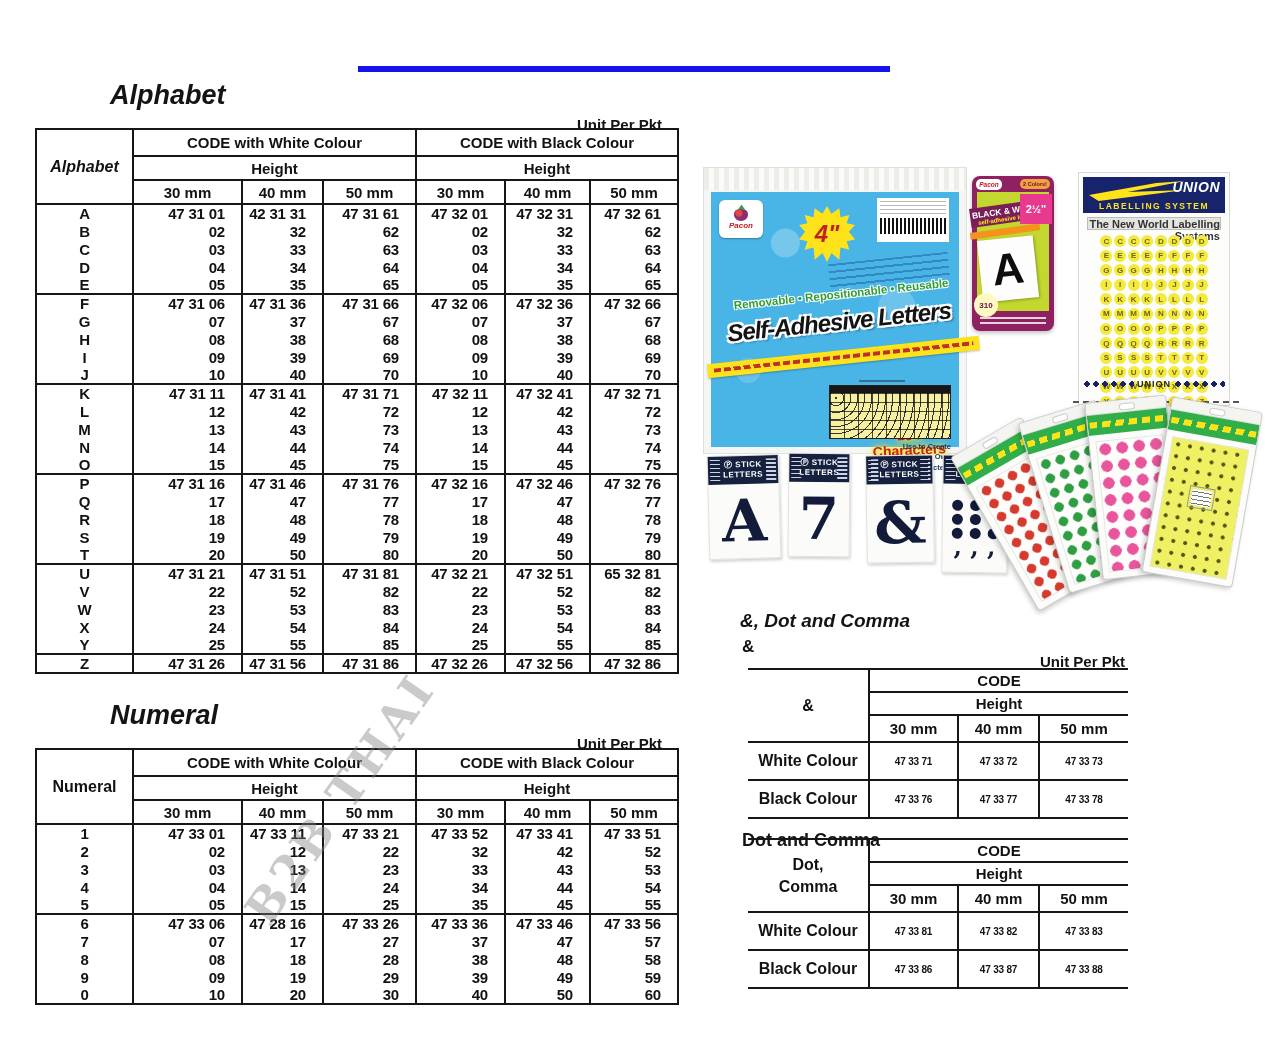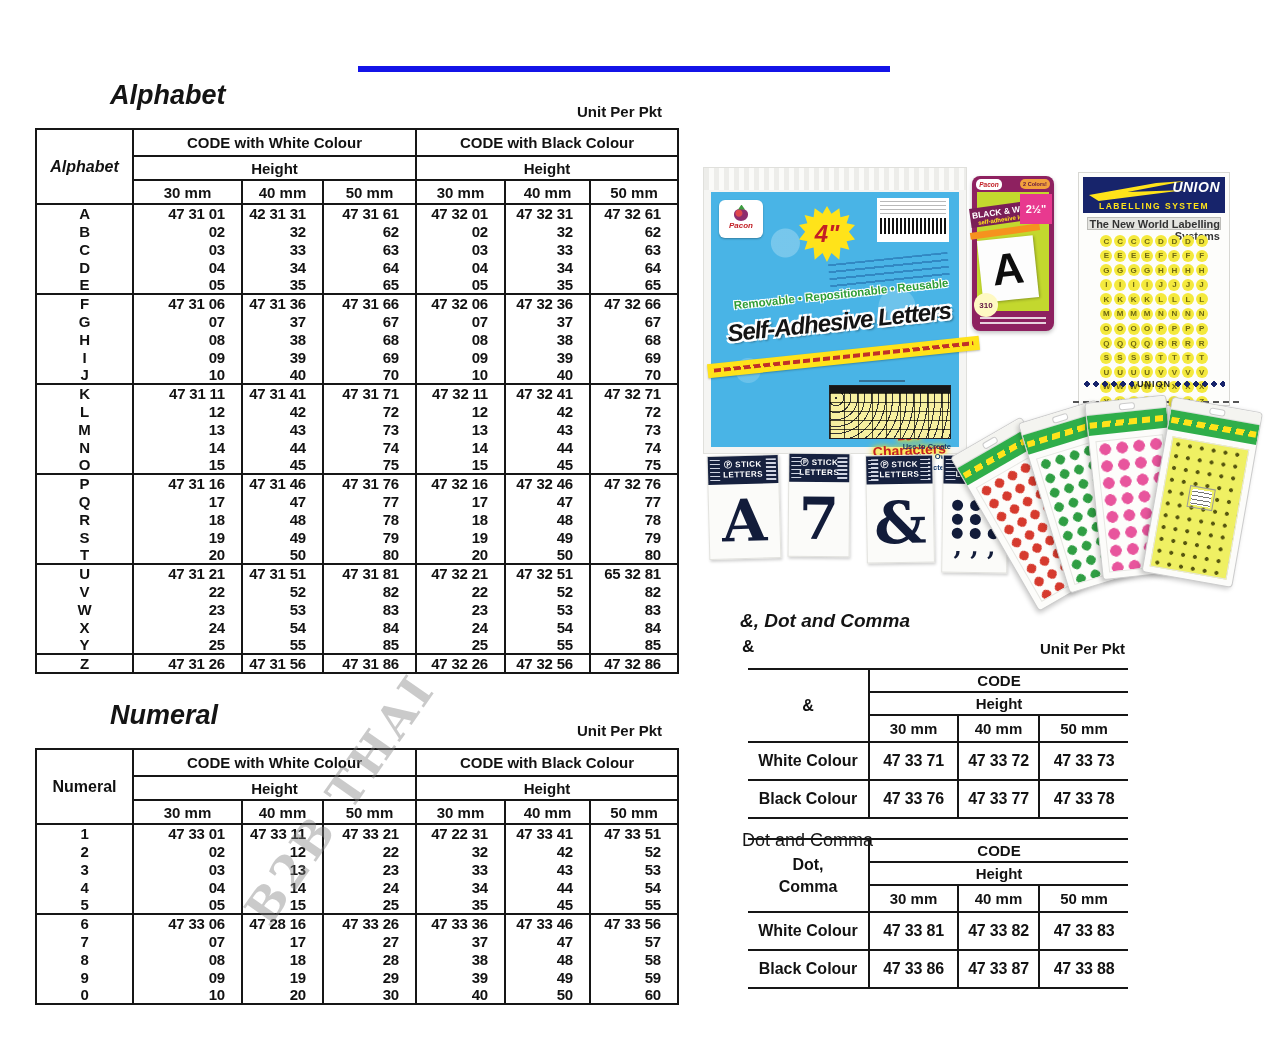--- a/index.html
+++ b/index.html
@@ -14,21 +14,21 @@
     position:absolute; left:0; top:10px; width:100%; text-align:center;
     font-size:41px; font-weight:bold; font-style:italic; letter-spacing:-1px; color:#0d0d0d;
   }
   .title-underline {
     position:absolute; left:358px; top:66px; width:532px; height:6px; background:#1414e8;
   }
   
   .sec-head { position:absolute; font-weight:bold; font-style:italic; color:#141414; }
   .alpha-head { left:110px; top:80px;  font-size:27px; }
   .num-head   { left:110px; top:700px; font-size:27px; }
-  .unit { position:absolute; font-weight:bold; font-size:15px; color:#141414; }
+  .unit { position:absolute; font-weight:bold; font-size:15px; color:#141414;margin-top:13px; }
   .alpha-unit { left:540px; top:103px; width:122px; text-align:right; }
   .num-unit   { left:540px; top:722px; width:122px; text-align:right; }
   
   .tbl-mount { position:absolute; }
   .alpha-mount { left:35px; top:128px; }
   .num-mount   { left:35px; top:748px; }
   table.code-table { border-collapse:collapse; table-layout:fixed; background:transparent; }
   .code-table { border:2px solid #161616; }
   .code-table th, .code-table td { font-weight:bold; color:#121212; }
   .code-table th.grouphead  { border-left:2px solid #161616; border-bottom:2px solid #161616; font-size:15px; height:27px; text-align:center; }
@@ -37,31 +37,31 @@
   .code-table th.rowhead    { border-right:2px solid #161616; font-size:16px; text-align:center; }
   .code-table th.rowhead.italic { font-style:italic; }
   .code-table tbody { border-top:2px solid #161616; }
   .code-table tbody td { height:18px; font-size:15px; letter-spacing:-0.2px; }
   .code-table td.rowlabel { text-align:center; border-right:2px solid #161616; font-size:15px; }
   .code-table td.code { border-left:2px solid #161616; text-align:right; padding-right:16px; }
   
   .amp-head { left:740px; top:610px; font-size:19px; }
   .amp-label { position:absolute; left:742px; top:637px; font-size:17px; font-weight:bold; }
   .amp-unit { left:1003px; top:640px; width:122px; text-align:right; }
-  .dot-head { position:absolute; left:742px; top:830px; font-size:18px; font-weight:normal; color:#141414; }
+  .dot-head { position:absolute; left:742px; top:830px; font-size:18px; font-weight:bold; color:#141414; }
   .amp-mount { left:748px; top:668px; }
   .dot-mount { left:748px; top:838px; }
   table.small-table { border-collapse:collapse; table-layout:fixed; border-top:2px solid #161616; border-bottom:2px solid #161616; }
   .small-table th, .small-table td { font-weight:bold; color:#121212; text-align:center; }
   .small-table th.s-code   { border-left:2px solid #161616; border-bottom:2px solid #161616; font-size:15px; height:23px; }
   .small-table th.s-height { border-left:2px solid #161616; border-bottom:2px solid #161616; font-size:15px; height:23px; }
   .small-table th.s-size   { border-left:2px solid #161616; border-bottom:2px solid #161616; font-size:15px; height:27px; }
   .small-table th.s-rowhead{ border-right:2px solid #161616; border-bottom:2px solid #161616; font-size:16px; line-height:22px; }
   .small-table td.s-label  { border-bottom:2px solid #161616; border-right:2px solid #161616; font-size:16px; height:38px; }
-  .small-table td.s-val    { border-bottom:2px solid #161616; border-left:2px solid #161616; font-size:16px; height:38px; letter-spacing:-0.2px; }
+  .small-table td.s-val    { border-bottom:2px solid #161616; border-left:2px solid #161616; font-size:10px; height:38px; letter-spacing:-0.2px; }
   
   .watermark {
     position:absolute; left:170px; top:772px; width:340px; text-align:center;
     transform:rotate(-55deg); transform-origin:center;
     font-family:"DejaVu Serif", serif; font-size:46px; letter-spacing:4px;
     color:rgba(128,128,128,0.42); font-weight:bold; pointer-events:none;
   }
   
   .collage { position:absolute; left:0; top:0; width:1265px; height:1060px; pointer-events:none; }
   
@@ -510,21 +510,21 @@
             <th class="sizehead">40 mm</th>
             <th class="sizehead">50 mm</th>
           </tr>
         </thead>
         <tbody>
           <tr>
             <td class="rowlabel">1</td>
             <td class="code">47 33 01</td>
             <td class="code">47 33 11</td>
             <td class="code">47 33 21</td>
-            <td class="code">47 22 31</td>
+            <td class="code">47 33 52</td>
             <td class="code">47 33 41</td>
             <td class="code">47 33 51</td>
           </tr>
           <tr>
             <td class="rowlabel">2</td>
             <td class="code">02</td>
             <td class="code">12</td>
             <td class="code">22</td>
             <td class="code">32</td>
             <td class="code">42</td>

